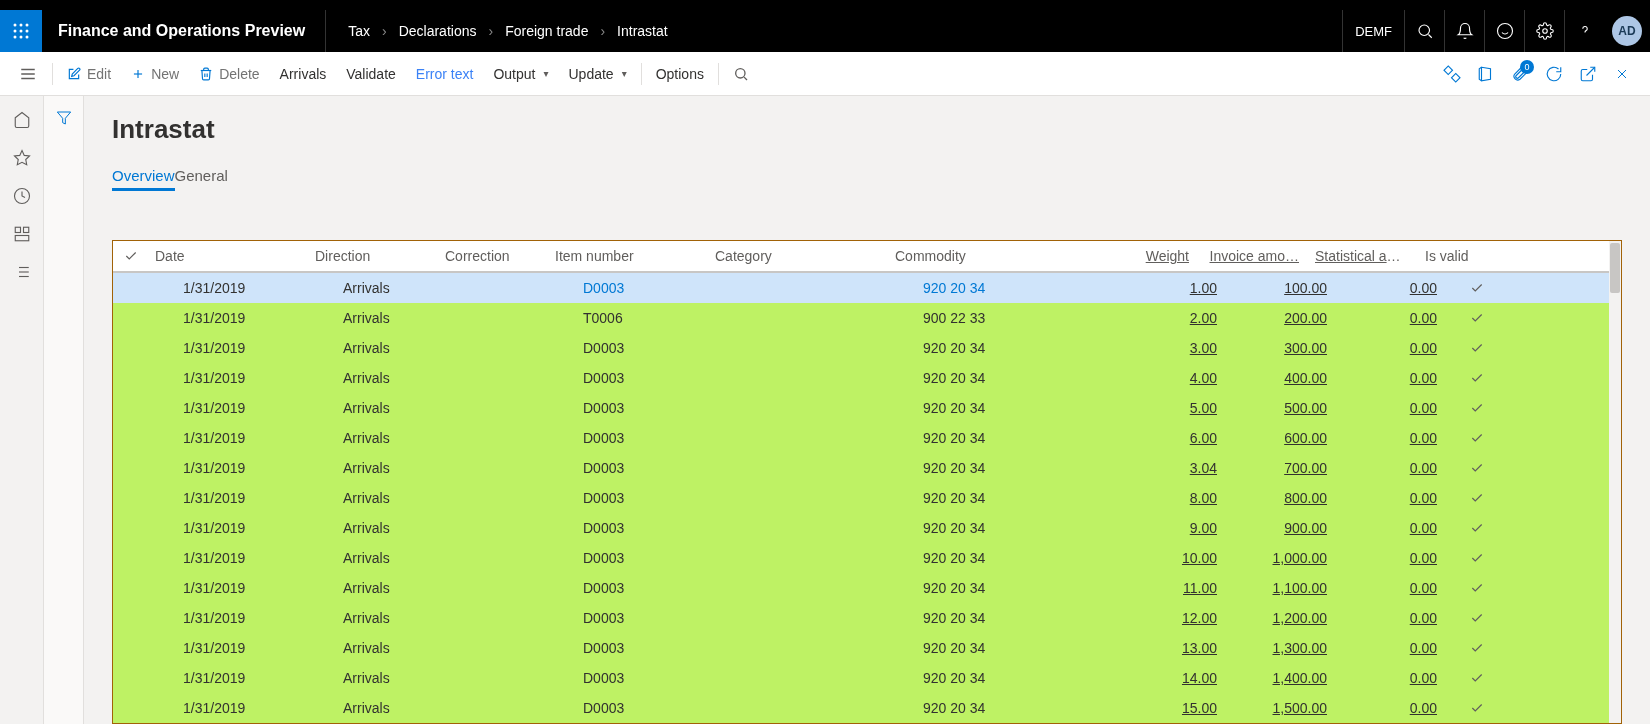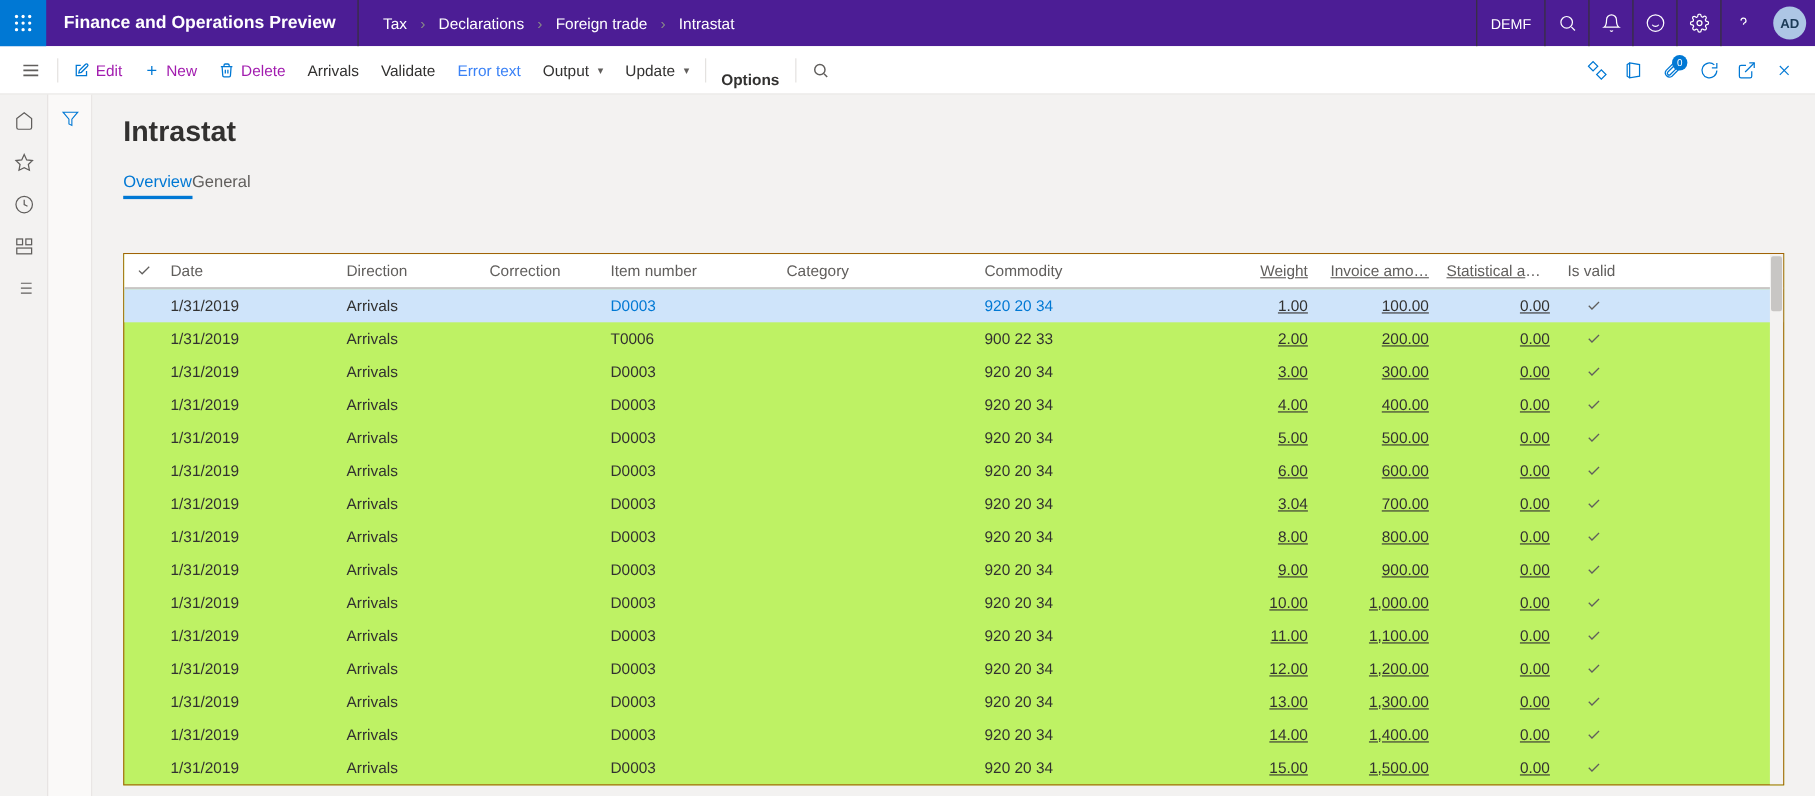--- a/index.html
+++ b/index.html
@@ -4,25 +4,25 @@
 <style>
   * { box-sizing: border-box; margin: 0; padding: 0; }
   body {
     font-family: "Segoe UI", sans-serif;
     font-size: 14px;
     color: #323130;
     background: #f3f2f1;
     overflow: hidden;
   }
   .topbar {
-    height: 42px;
-    background: #4c1d95;
+    height: 52px;
+    background: #000000;
     color: #fff;
     display: flex;
-    align-items: flex-start;
+    align-items: flex-end;
   }
   .waffle {
     width: 42px; height: 42px;
     background: #0078d4;
     display: flex; align-items: center; justify-content: center;
     cursor: pointer;
   }
   .waffle svg { fill: #fff; }
   .app-title {
     padding: 0 20px 0 16px;
@@ -76,23 +76,23 @@
     cursor: pointer;
     color:#605e5c;
   }
   .cmd-btn {
     display: flex; align-items: center;
     padding: 0 10px; height: 32px;
     cursor: pointer;
     color: #323130;
     gap: 6px;
   }
-  .cmd-btn.accent { color: #a21caf; }
+  .cmd-btn.accent { color: #737373; }
   .cmd-btn.disabled { color: #3b82f6; cursor: default; }
-  .cmd-btn.bold { font-weight:700;align-items:flex-end; }
+  .cmd-btn.bold { font-weight:400; }
   .cmd-sep { width: 1px; height: 22px; background: #e1dfdd; margin: 0 4px; }
   .chev-down { font-size: 10px; margin-left: 2px; color:#605e5c;}
   .cmd-right {
     margin-left: auto;
     display: flex; align-items: center;
     gap: 2px;
     padding-right:4px;
   }
   .cmd-right .ricon {
     width: 32px; height: 32px;
@@ -163,21 +163,21 @@
     height:30px;
     font-size:14px;
   }
   .grid-head {
     background:#fff;
     border-bottom: 2px solid #c8c6c4;
     color:#605e5c;
     height:32px;
   }
   .grid-head .cell { white-space:nowrap; overflow:hidden; text-overflow:ellipsis; padding:0 6px;}
-  .grid-row { border-bottom: 1px solid transparent; }
+  .grid-row { border-bottom: 1px solid transparent; padding-left: 28px; }
   .grid-row.selected { background:#cfe4fa; }
   .grid-row.selected .link { color:#0078d4; }
   .cell { padding: 0 6px; white-space:nowrap; overflow:hidden; }
   .cell.num { text-align:right; padding-right:10px;text-decoration:underline;}
   .cell.chk { display:flex; justify-content:center; color:#605e5c;}
   .check-svg { stroke:#605e5c; stroke-width:2; fill:none;}
   .link { color:#323130; }
   .scrollbar-fake {
     position:absolute; right:0; top:0; bottom:0; width:12px; background:#f3f2f1;
   }

